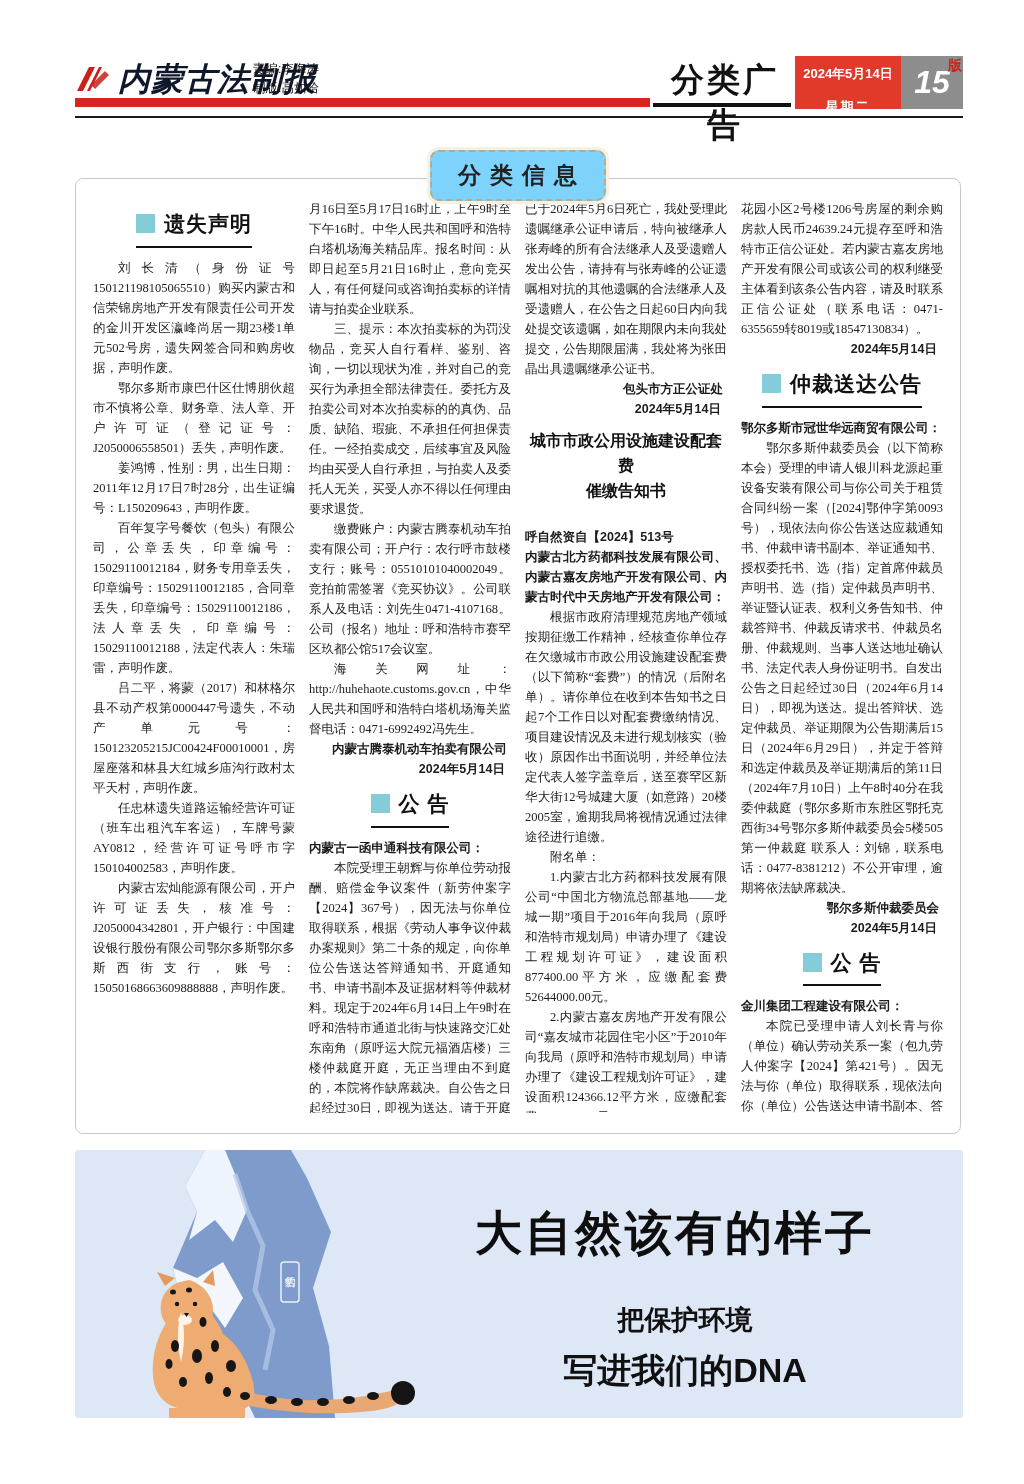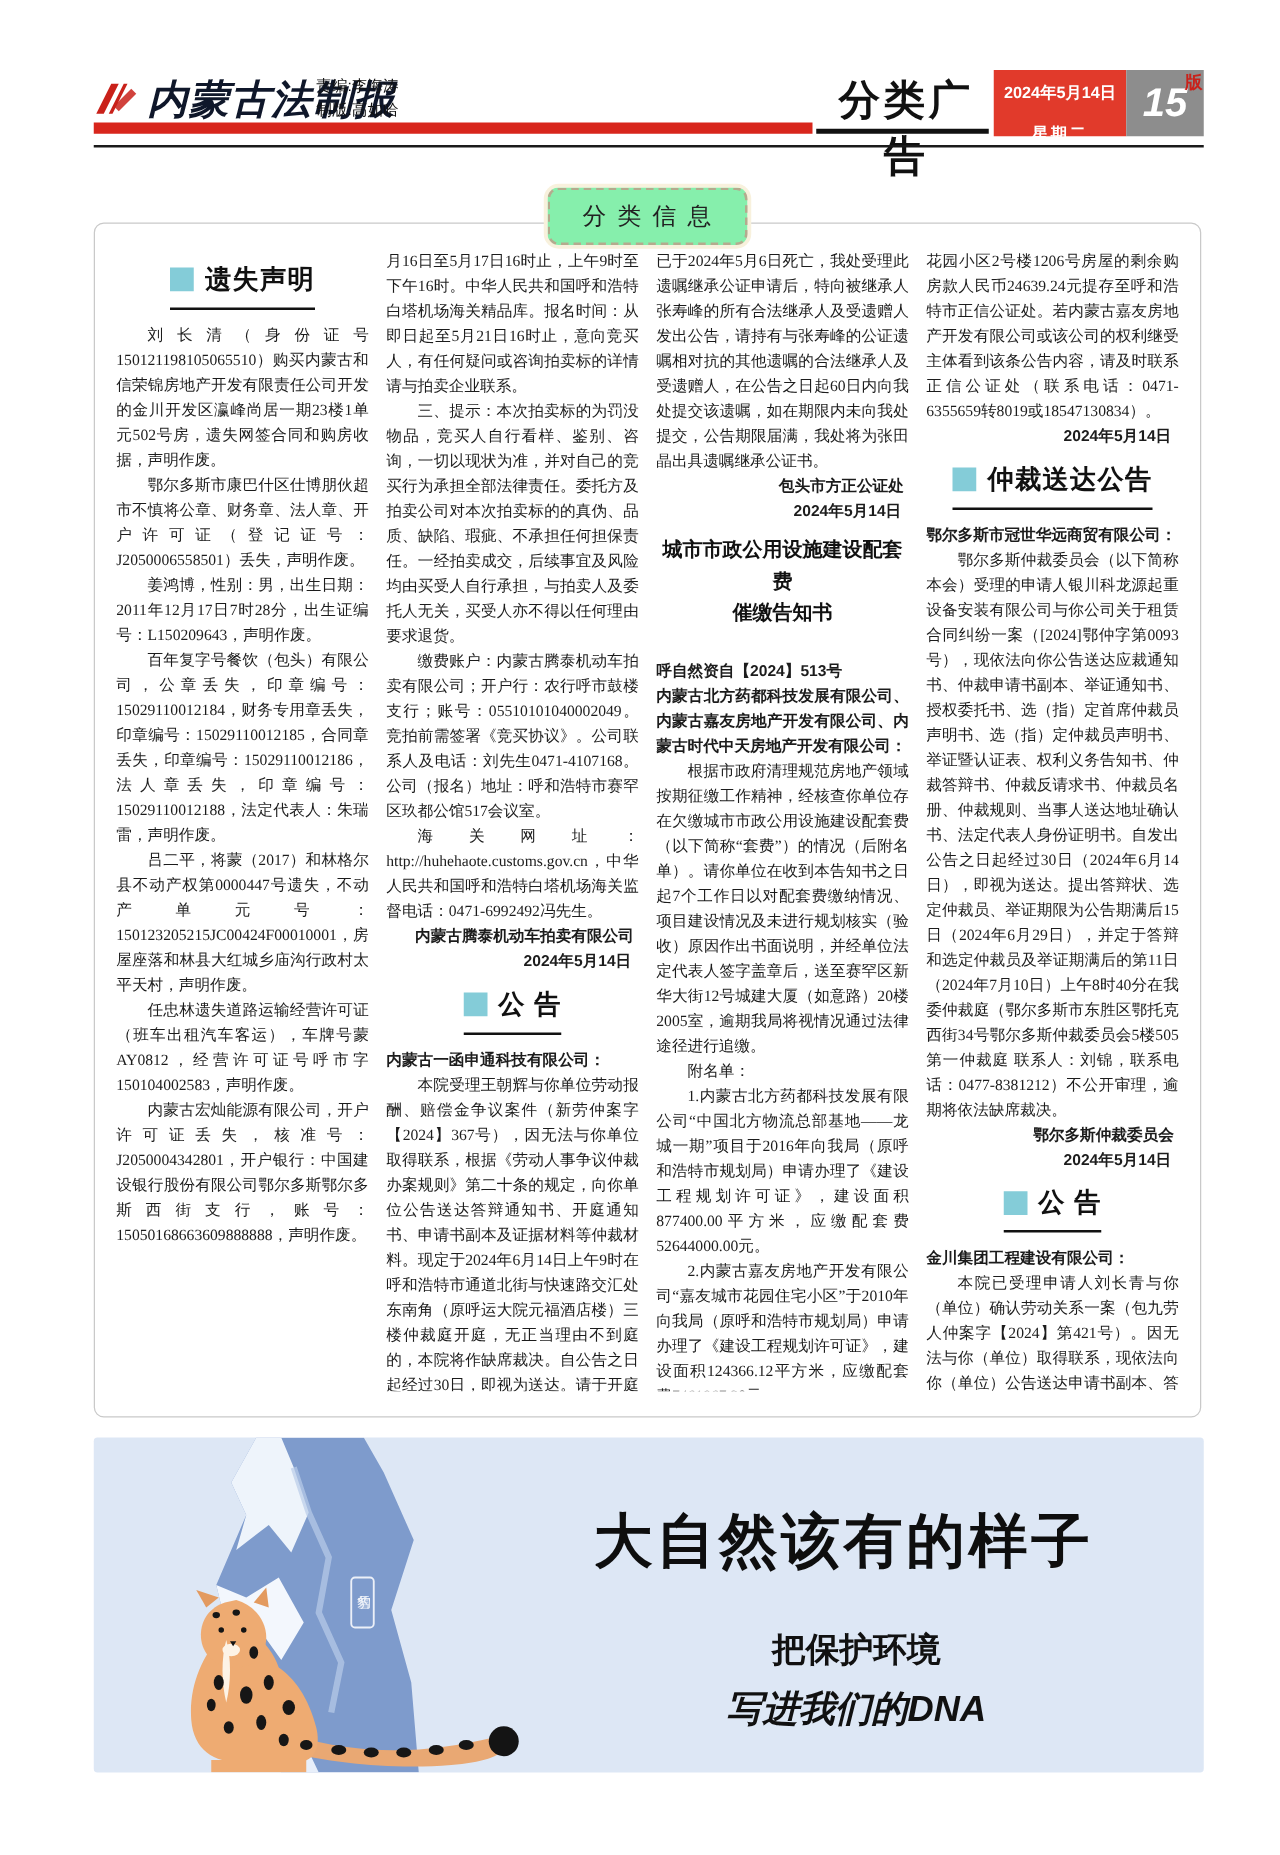--- a/index.html
+++ b/index.html
@@ -27,22 +27,22 @@
   .page-num{position:absolute;left:0;top:1px;width:100%;text-align:center;color:#fff;
             font-family:"Liberation Sans",sans-serif;font-size:32px;font-weight:900;font-style:italic;line-height:50px;}
   .page-word{position:absolute;right:1px;top:1px;color:#c9211a;font-size:14px;font-weight:bold;
              font-family:"Liberation Sans",sans-serif;}
   .header-rule{position:absolute;left:0;top:60px;width:888px;height:2px;background:#1a1a1a;}
 
   
   .content-box{position:absolute;left:75px;top:178px;width:886px;height:956px;
                border:1px solid #c9c9c9;border-radius:8px;box-sizing:border-box;}
   .badge{position:absolute;top:-29px;left:50%;transform:translateX(-50%);
-         background:#86efac;border:2px dashed #b4ab8e;border-radius:9px;
-         padding:8px 18px 8px 26px;font-size:19px;font-weight:normal;letter-spacing:9px;color:#222;
+         background:#7dd3fc;border:2px dashed #b4ab8e;border-radius:9px;
+         padding:8px 18px 8px 26px;font-size:23px;font-weight:bold;letter-spacing:9px;color:#222;
          box-shadow:0 0 0 3px #f8f1dd;white-space:nowrap;}
   .cols{display:flex;gap:14px;padding:20px 17px;height:100%;box-sizing:border-box;}
   .col{flex:1;overflow:hidden;font-size:12.5px;line-height:1.6;text-align:justify;}
 
   .sec-head{display:flex;justify-content:center;margin:8px 0 10px;}
   .sec-inner{display:inline-flex;align-items:center;gap:9px;border-bottom:2.5px solid #111;
              padding-bottom:5px;}
   .sq{width:19px;height:19px;background:#84ccd8;flex:0 0 auto;}
   .sec-title{font-size:21px;font-weight:900;font-family:"Liberation Sans",sans-serif;
              letter-spacing:1px;color:#111;white-space:nowrap;}
@@ -59,21 +59,21 @@
   
   .ad{position:absolute;left:75px;top:1150px;width:888px;height:268px;background:#dde7f5;
       border-radius:3px;overflow:hidden;}
   .ad-art{position:absolute;left:10px;top:0;}
   .ad-title{position:absolute;left:320px;top:52px;width:560px;text-align:center;
             font-family:"Liberation Sans",sans-serif;font-size:47px;font-weight:900;
             letter-spacing:3px;color:#0e0e0e;}
   .ad-sub1{position:absolute;left:420px;top:152px;width:380px;text-align:center;
            font-family:"Liberation Sans",sans-serif;font-size:27px;font-weight:bold;color:#111;}
   .ad-sub2{position:absolute;left:420px;top:198px;width:380px;text-align:center;
-           font-family:"Liberation Sans",sans-serif;font-size:29px;font-weight:bold;color:#111;font-style:italic;}
+           font-family:"Liberation Sans",sans-serif;font-size:34px;font-weight:bold;color:#111;}
 </style>
 </head>
 <body>
 
 <div class="page">
 
   <div class="header">
     <div class="logo">
       <svg class="logo-icon" viewBox="0 0 36 30">
         <path d="M2 26 L14 2 L20 2 L8 26 Z" fill="#c9211a"></path>

